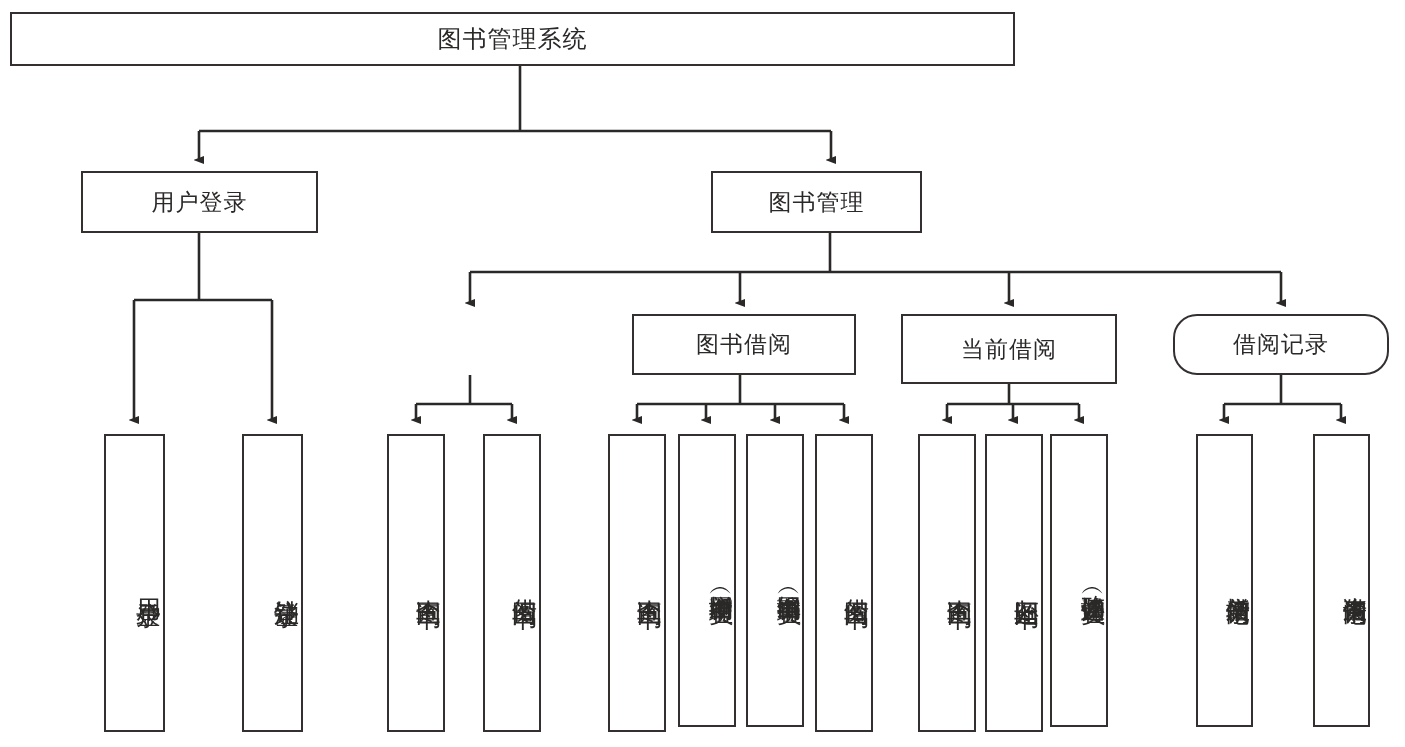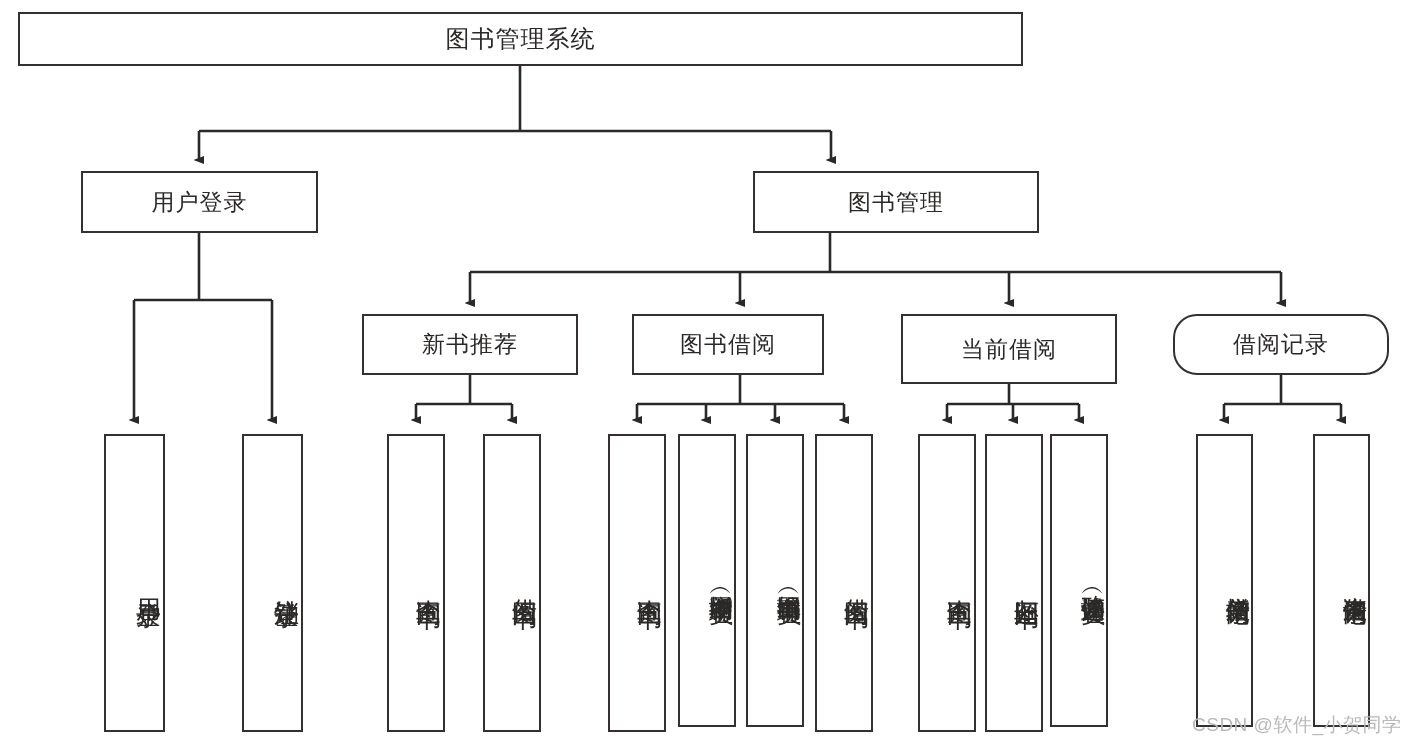--- a/index.html
+++ b/index.html
@@ -117,27 +117,26 @@
       <path d="M1013,404 L1013,420" marker-end="url(#arrow)"></path>
       <path d="M1079,404 L1079,420" marker-end="url(#arrow)"></path>
 
       <path d="M1281,375 L1281,404"></path>
       <path d="M1224,404 L1341,404"></path>
       <path d="M1224,404 L1224,420" marker-end="url(#arrow)"></path>
       <path d="M1341,404 L1341,420" marker-end="url(#arrow)"></path>
     </g>
   </svg>
 
-  <div class="node h root" style="left:18px; top:12px; width:1005px; height:54px;">图书管理系统</div>
+  <div class="node h root" style="left:10px; top:12px; width:1005px; height:54px;">图书管理系统</div>
 
   <div class="node h" style="left:81px; top:171px; width:237px; height:62px;">用户登录</div>
-  <div class="node h" style="left:753px; top:171px; width:286px; height:62px;">图书管理</div>
+  <div class="node h" style="left:711px; top:171px; width:211px; height:62px;">图书管理</div>
 
-  <div class="node h" style="left:362px; top:314px; width:216px; height:61px;">新书推荐</div>
-  <div class="node h" style="left:632px; top:314px; width:192px; height:61px;">图书借阅</div>
+  <div class="node h" style="left:632px; top:314px; width:224px; height:61px;">图书借阅</div>
   <div class="node h" style="left:901px; top:314px; width:216px; height:70px;">当前借阅</div>
   <div class="node h" style="left:1173px; top:314px; width:216px; height:61px;border-radius:24px;">借阅记录</div>
 
   <div class="node v" style="left:104px; top:434px; width:61px; height:298px;">用户登录</div>
   <div class="node v" style="left:242px; top:434px; width:61px; height:298px;">注销登录</div>
 
   <div class="node v" style="left:387px; top:434px; width:58px; height:298px;">查询图书</div>
   <div class="node v" style="left:483px; top:434px; width:58px; height:298px;">借阅图书</div>
 
   <div class="node v" style="left:608px; top:434px; width:58px; height:298px;">查询图书</div>
@@ -145,15 +144,14 @@
   <div class="node v tall" style="left:746px; top:434px; width:58px; height:293px;">编辑图书（管理员）</div>
   <div class="node v" style="left:815px; top:434px; width:58px; height:298px;">借阅图书</div>
 
   <div class="node v" style="left:918px; top:434px; width:58px; height:298px;">查询图书</div>
   <div class="node v" style="left:985px; top:434px; width:58px; height:298px;">归还图书</div>
   <div class="node v tall" style="left:1050px; top:434px; width:58px; height:293px;">确认归还（管理员）</div>
 
   <div class="node v tall" style="left:1196px; top:434px; width:57px; height:293px;">新增借阅记录</div>
   <div class="node v tall" style="left:1313px; top:434px; width:57px; height:293px;">查询借阅记录</div>
 
-  <div class="watermark">CSDN @软件_小贺同学</div>
 
 </div>
 
 </body></html>

